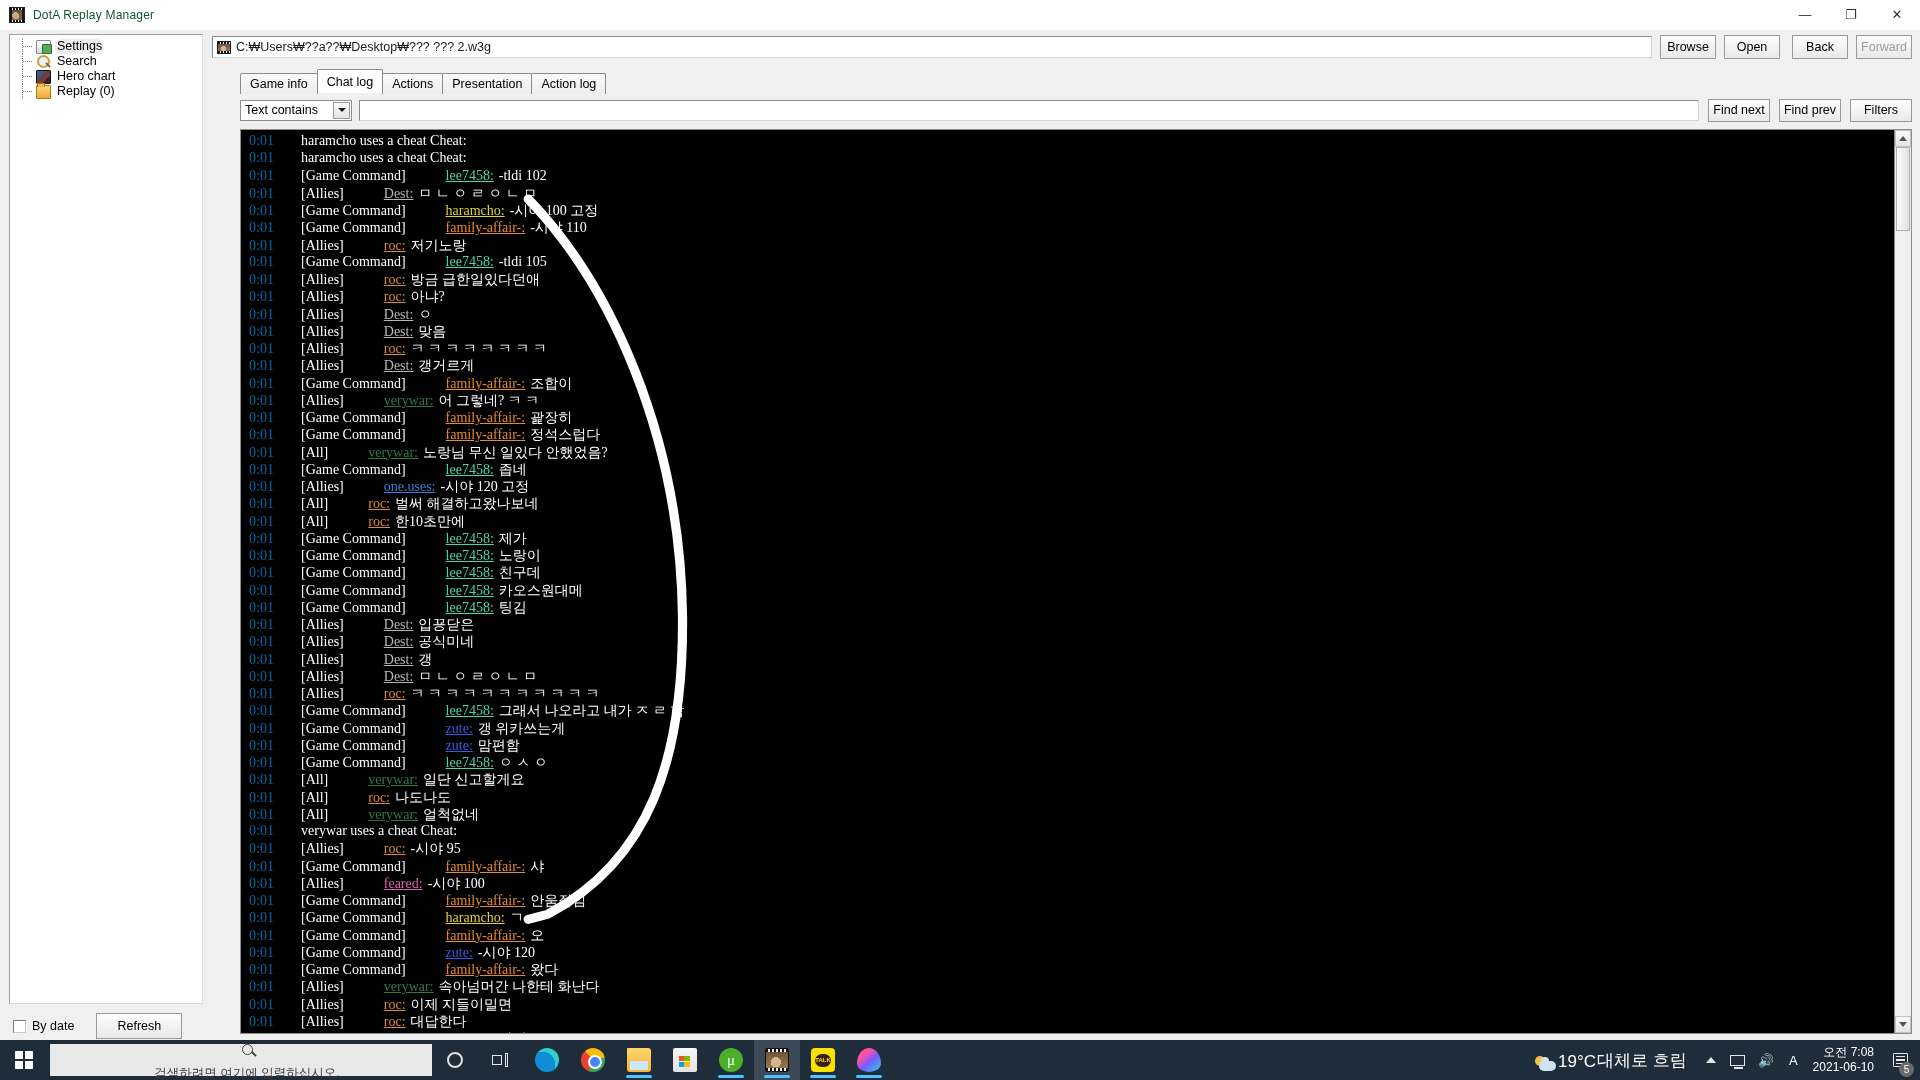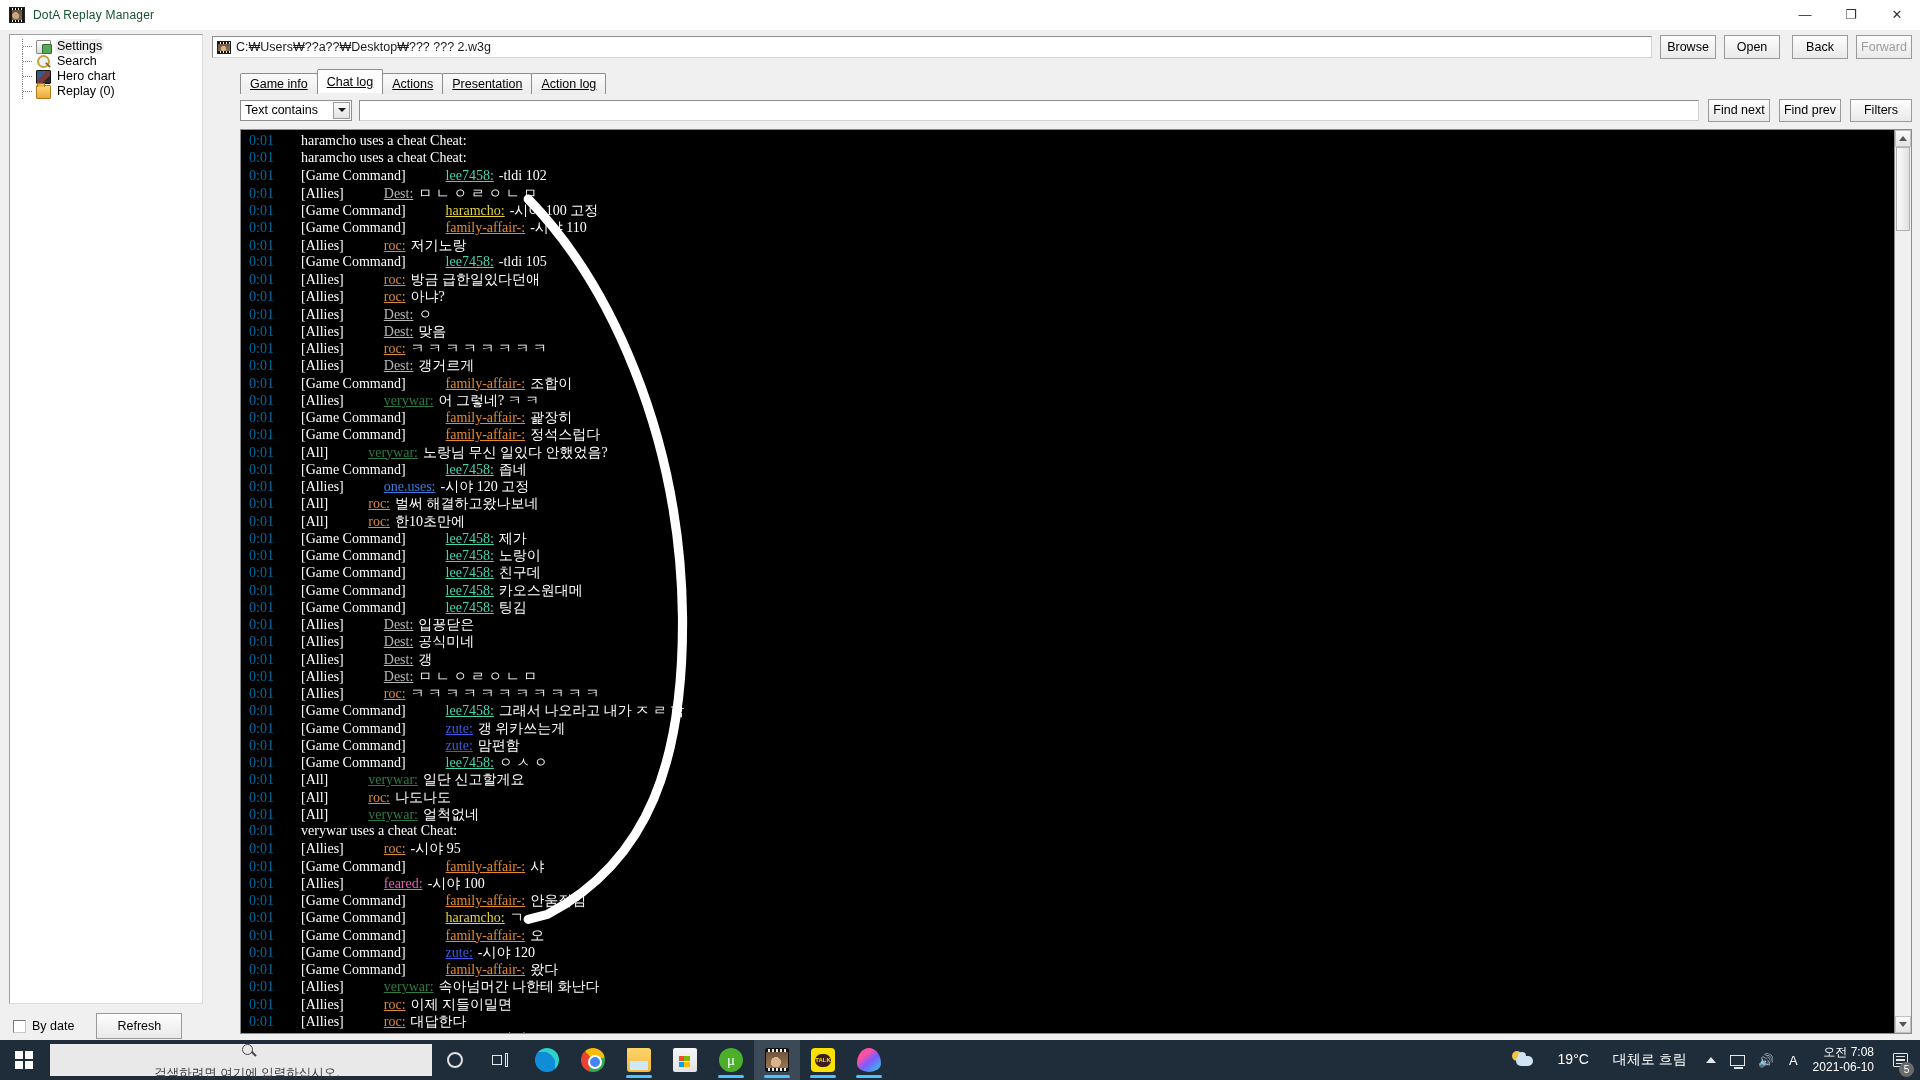--- a/index.html
+++ b/index.html
@@ -186,21 +186,21 @@
     height: 26px; flex: 0 0 26px; display: flex; align-items: flex-end;
     padding-left: 28px; margin-top: 7px;
   }
   .tab {
     font-size: 12.5px; color: #000;
     height: 21px; padding: 0 9px;
     display: flex; align-items: center;
     border: 1px solid #8d8d8d; border-bottom: none;
     background: linear-gradient(#fbfbfb,#ececec);
     border-radius: 2px 2px 0 0;
-    margin-right: -1px; position: relative; top: 1px; text-decoration: underline;
+    margin-right: -1px; position: relative; top: 1px;
   }
   .tab.active {
     background: #fff; height: 24px; top: 0; z-index: 2;
     border-color: #8d8d8d; font-weight: normal;
   }
 
   
   #search-row {
     height: 30px; flex: 0 0 30px;
     display: flex; align-items: center;
@@ -403,21 +403,21 @@
   .ic-paint3d {
     background: linear-gradient(140deg,#ff4fa3 0 30%, #7a5cff 55%, #2ad0e0 100%);
     border-radius: 50% 50% 50% 50% / 65% 65% 35% 35%;
     transform: rotate(0deg);
   }
   #tray {
     margin-left: auto; display: flex; align-items: center; height: 40px;
     padding-right: 4px; gap: 0;
   }
   #weather {
-    display: flex; align-items: flex-start; gap: 24px; font-size: 14px;
+    display: flex; align-items: flex-end; gap: 1px; font-size: 17px;
     padding: 0 12px 0 6px;
   }
   .wx-icon { width: 22px; height: 16px; position: relative; }
   .wx-icon i.sun {
     position:absolute; left:0; top:0; width:10px; height:10px;
     background:#f5c342; border-radius:50%;
   }
   .wx-icon i.cloud {
     position:absolute; left:4px; top:5px; width:17px; height:10px;
     background:#cfe3f5; border-radius:6px;

